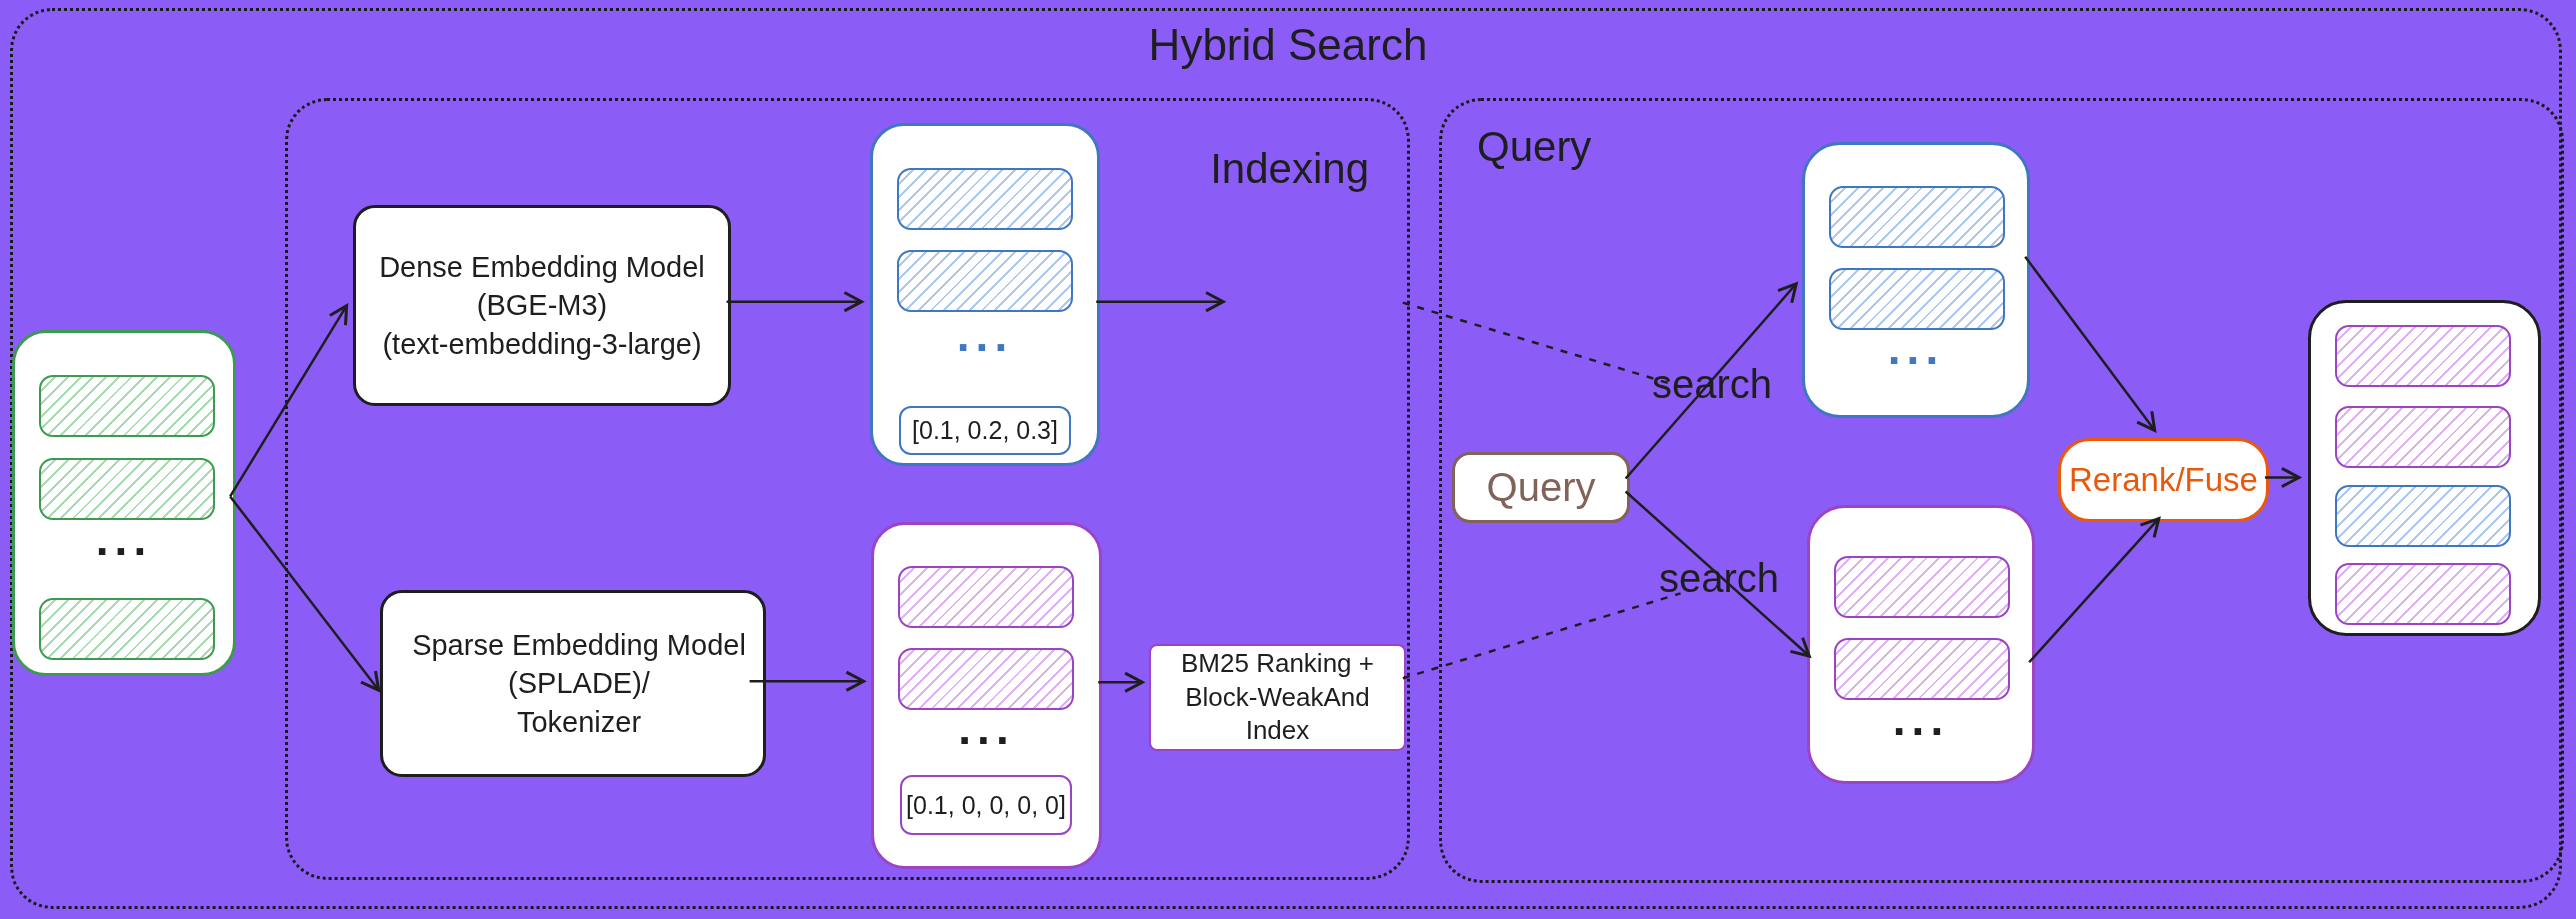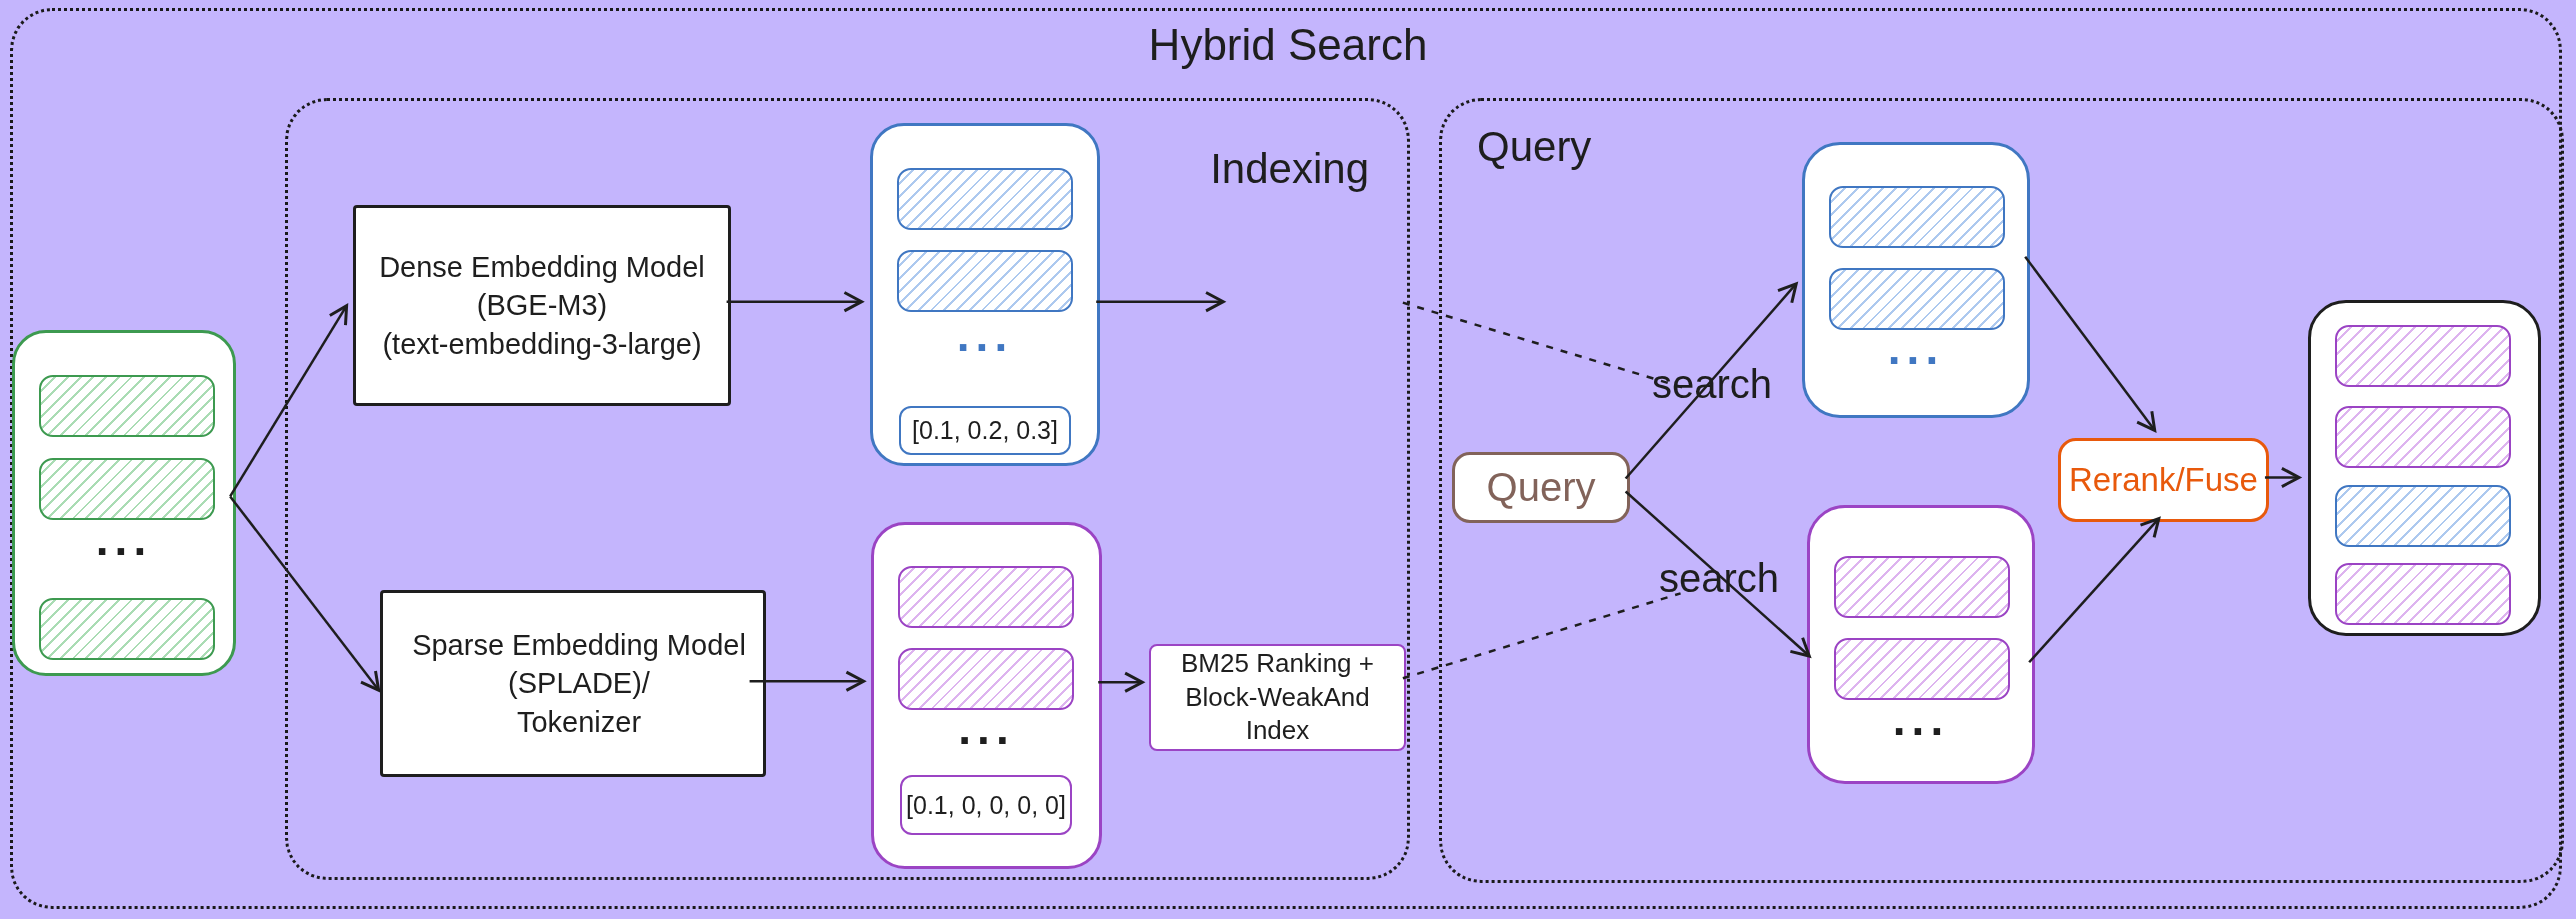--- a/index.html
+++ b/index.html
@@ -1,17 +1,17 @@
 <!DOCTYPE html>
 <html><head>
 <meta charset="utf-8">
 <style>
   html,body{margin:0;padding:0;background:#ffffff;}
   .canvas{
-    position:relative;width:2576px;height:919px;background:#c4b5fd;
+    position:relative;width:2576px;height:919px;background:#8b5cf6;
     font-family:"Liberation Sans", sans-serif;color:#1e1e1e;overflow:hidden;
   }
   .frame{position:absolute;border:3px dotted #1a1a1a;border-radius:42px;background:transparent;}
   .title{position:absolute;left:0;right:0;top:20px;text-align:center;font-size:44px;color:#1e1e1e;}
   .frame-label{position:absolute;font-size:42px;color:#1e1e1e;}
   .panel{position:absolute;border-radius:34px;background:#fff;}
   .panel.green{border:3px solid #3d9a50;}
   .panel.blue{border:3px solid #4077c2;}
   .panel.purple{border:3px solid #9b44c4;}
   .panel.black{border:3px solid #1e1e1e;border-radius:38px;}
@@ -21,27 +21,27 @@
   .chip.blue{border:2.5px solid #4077c2;
     background:repeating-linear-gradient(135deg,#adc9ef 0 2px,transparent 2px 9px);}
   .chip.purple{border:2.5px solid #9b44c4;
     background:repeating-linear-gradient(135deg,#ddb4ef 0 2px,transparent 2px 9px);}
   .dots{position:absolute;left:0;right:0;height:56px;display:flex;align-items:center;justify-content:center;}
   .dots span{font-size:46px;font-weight:800;letter-spacing:6px;transform:translateY(-32%);}
   .dots.ink span{color:#1e1e1e;}
   .dots.blue span{color:#4077c2;}
   .node{position:absolute;display:flex;flex-direction:column;align-items:center;justify-content:center;
     text-align:center;background:#fff;}
-  .node.model{border:3px solid #1e1e1e;border-radius:4px;font-size:29px;line-height:1.32;}
+  .node.model{border:3px solid #1e1e1e;border-radius:22px;font-size:29px;line-height:1.32;}
   .node.index-blue{border:2.5px solid #4077c2;border-radius:18px;font-size:26px;line-height:1.3;}
   .node.index-purple{border:2.5px solid #9b44c4;border-radius:8px;font-size:26px;line-height:1.3;}
   .node.value-blue{border:2.5px solid #4077c2;border-radius:12px;font-size:25px;}
   .node.value-purple{border:2.5px solid #9b44c4;border-radius:12px;font-size:25px;}
   .node.querybox{border:3px solid #82635a;border-radius:18px;font-size:40px;color:#82635a;}
-  .node.rerank{border:3px solid #e8590c;border-radius:18px;font-size:33px;color:#e8590c;}
+  .node.rerank{border:3px solid #e8590c;border-radius:32px;font-size:33px;color:#e8590c;}
   .search-label{position:absolute;font-size:40px;color:#1e1e1e;}
   svg.arrows{position:absolute;left:0;top:0;pointer-events:none;}
 </style>
 </head>
 <body>
 
 <div class="canvas">
 
   <div class="frame" style="left:10px;top:8px;width:2546px;height:895px;"></div>
   <div class="title">Hybrid Search</div>

